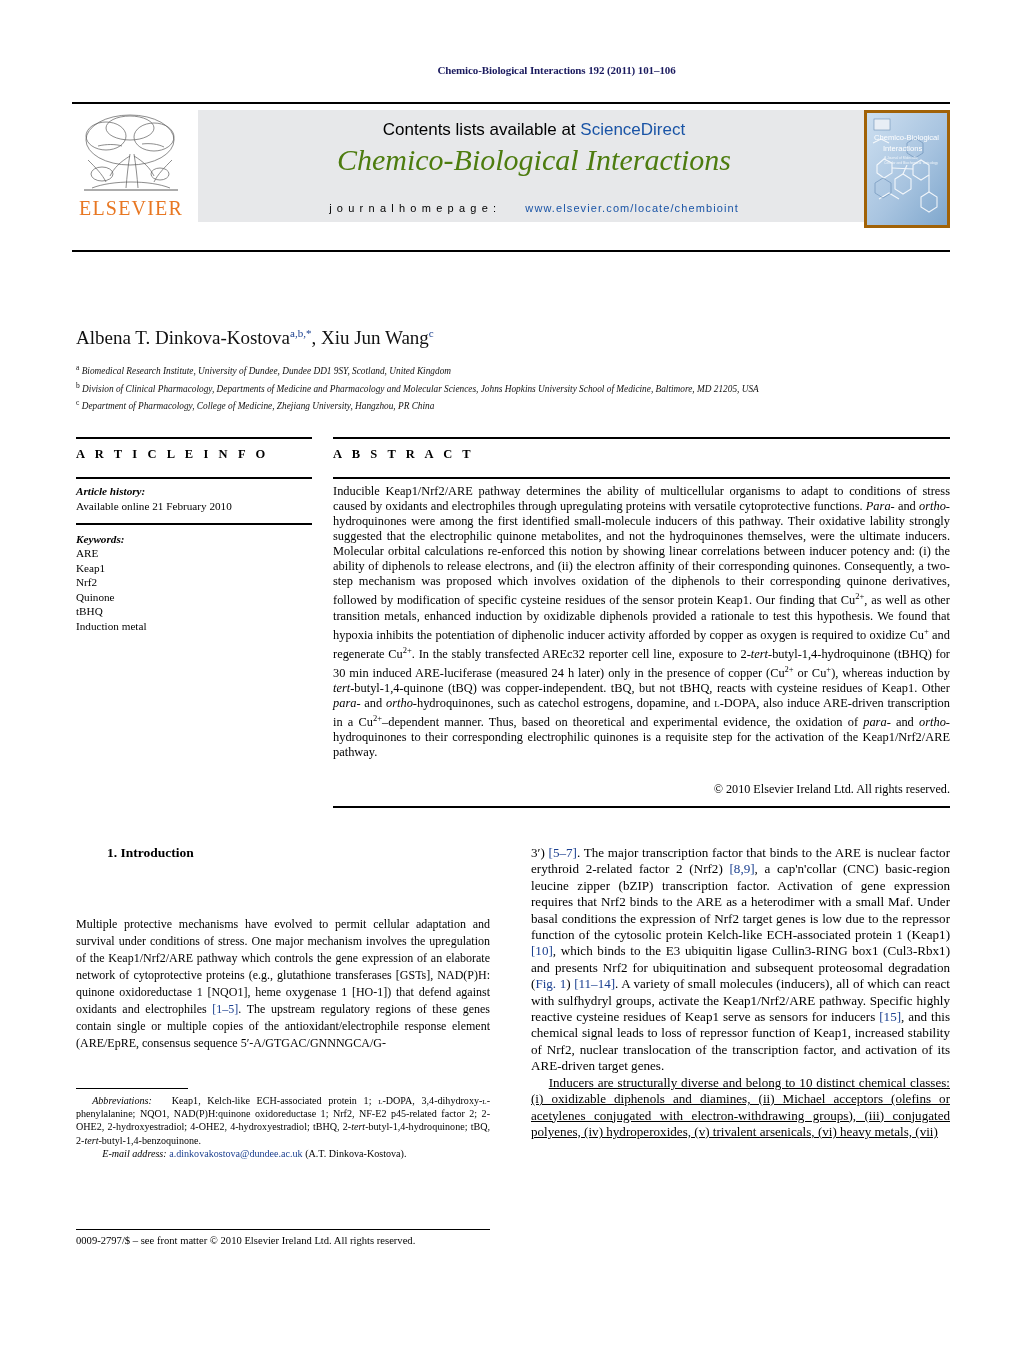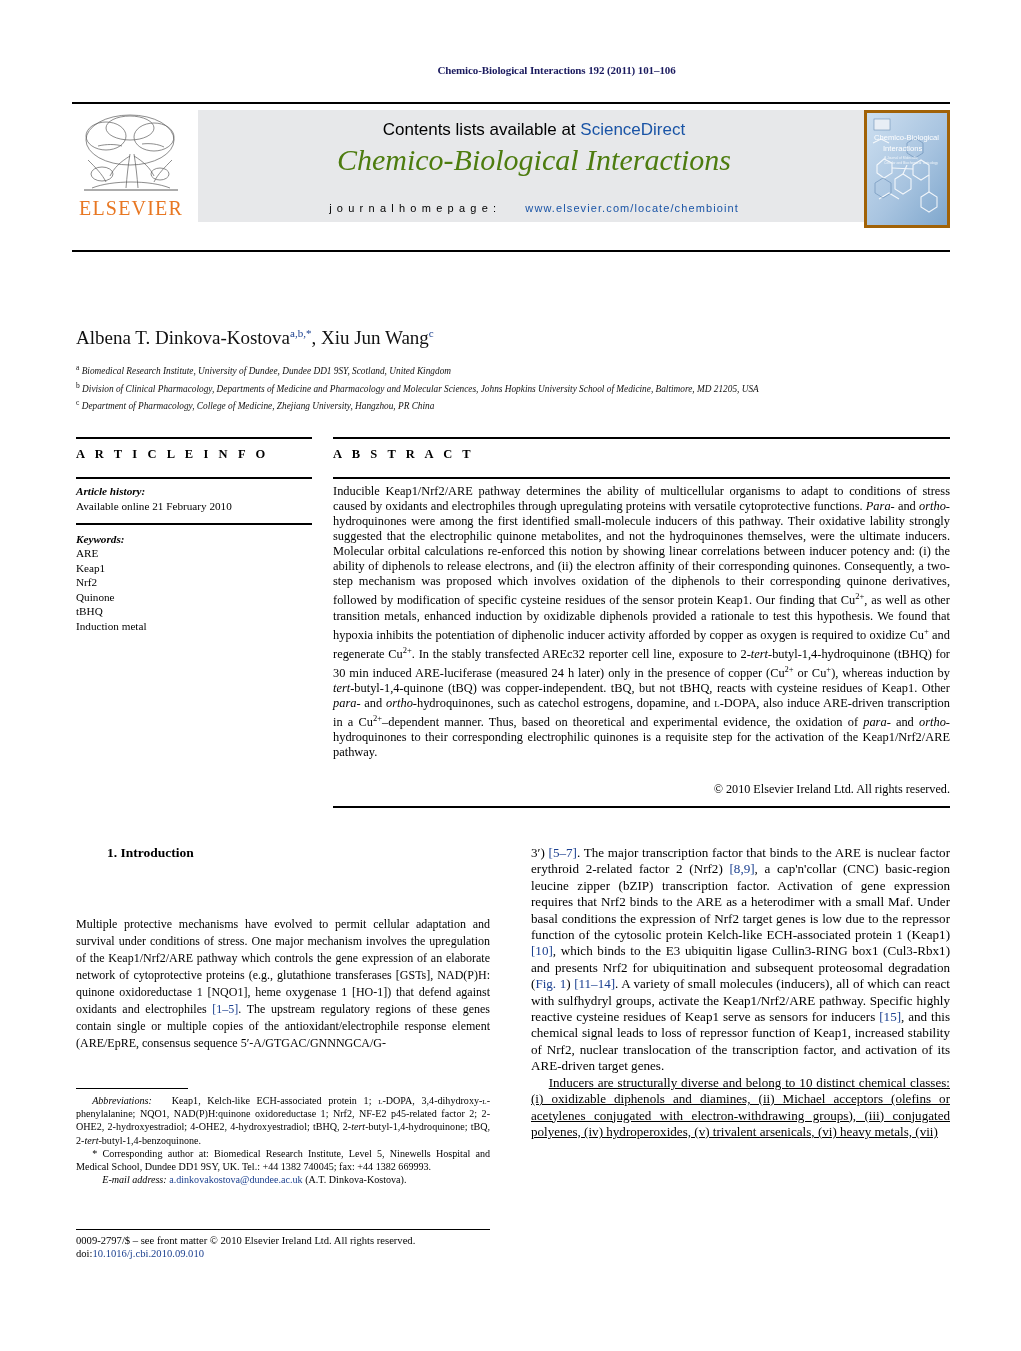--- a/index.html
+++ b/index.html
@@ -415,23 +415,21 @@
   </div>
 
   <div class="col-right">
     <p>3′) <span class="ref">[5–7]</span>. The major transcription factor that binds to the ARE is nuclear factor erythroid 2-related factor 2 (Nrf2) <span class="ref">[8,9]</span>, a cap'n'collar (CNC) basic-region leucine zipper (bZIP) transcription factor. Activation of gene expression requires that Nrf2 binds to the ARE as a heterodimer with a small Maf. Under basal conditions the expression of Nrf2 target genes is low due to the repressor function of the cytosolic protein Kelch-like ECH-associated protein 1 (Keap1) <span class="ref">[10]</span>, which binds to the E3 ubiquitin ligase Cullin3-RING box1 (Cul3-Rbx1) and presents Nrf2 for ubiquitination and subsequent proteosomal degradation (<span class="ref">Fig. 1</span>) <span class="ref">[11–14]</span>. A variety of small molecules (inducers), all of which can react with sulfhydryl groups, activate the Keap1/Nrf2/ARE pathway. Specific highly reactive cysteine residues of Keap1 serve as sensors for inducers <span class="ref">[15]</span>, and this chemical signal leads to loss of repressor function of Keap1, increased stability of Nrf2, nuclear translocation of the transcription factor, and activation of its ARE-driven target genes.</p>
     <p>Inducers are structurally diverse and belong to 10 distinct chemical classes: (i) oxidizable diphenols and diamines, (ii) Michael acceptors (olefins or acetylenes conjugated with electron-withdrawing groups), (iii) conjugated polyenes, (iv) hydroperoxides, (v) trivalent arsenicals, (vi) heavy metals, (vii)</p>
   </div>
 
   <div id="rule-footnote"></div>
   <div class="footnotes">
     <p class="lead"><span class="it">Abbreviations:</span>&nbsp;&nbsp; Keap1, Kelch-like ECH-associated protein 1; <span style="font-variant:small-caps">l</span>-DOPA, 3,4-dihydroxy-<span style="font-variant:small-caps">l</span>-phenylalanine; NQO1, NAD(P)H:quinone oxidoreductase 1; Nrf2, NF-E2 p45-related factor 2; 2-OHE2, 2-hydroxyestradiol; 4-OHE2, 4-hydroxyestradiol; tBHQ, 2-<span class="it">tert</span>-butyl-1,4-hydroquinone; tBQ, 2-<span class="it">tert</span>-butyl-1,4-benzoquinone.</p>
-    <p class="lead">* Corresponding author at: Biomedical Research Institute, Level 5, Ninewells Hospital and Medical School, Dundee DD1 9SY, UK. Tel.: +44 1382 740045; fax: +44 1382 669993.</p>
     <p class="email-line"><span class="it">E-mail address:</span> <span class="link">a.dinkovakostova@dundee.ac.uk</span> <span>(A.T. Dinkova-Kostova).</span></p>
   </div>
 
   <div id="rule-footer"></div>
   <div class="footer-note">
     <div>0009-2797/$ – see front matter © 2010 Elsevier Ireland Ltd. All rights reserved.</div>
-    <div><span>doi:</span><span class="doi">10.1016/j.cbi.2010.09.010</span></div>
   </div>
 
 </div>
 
 </body></html>

